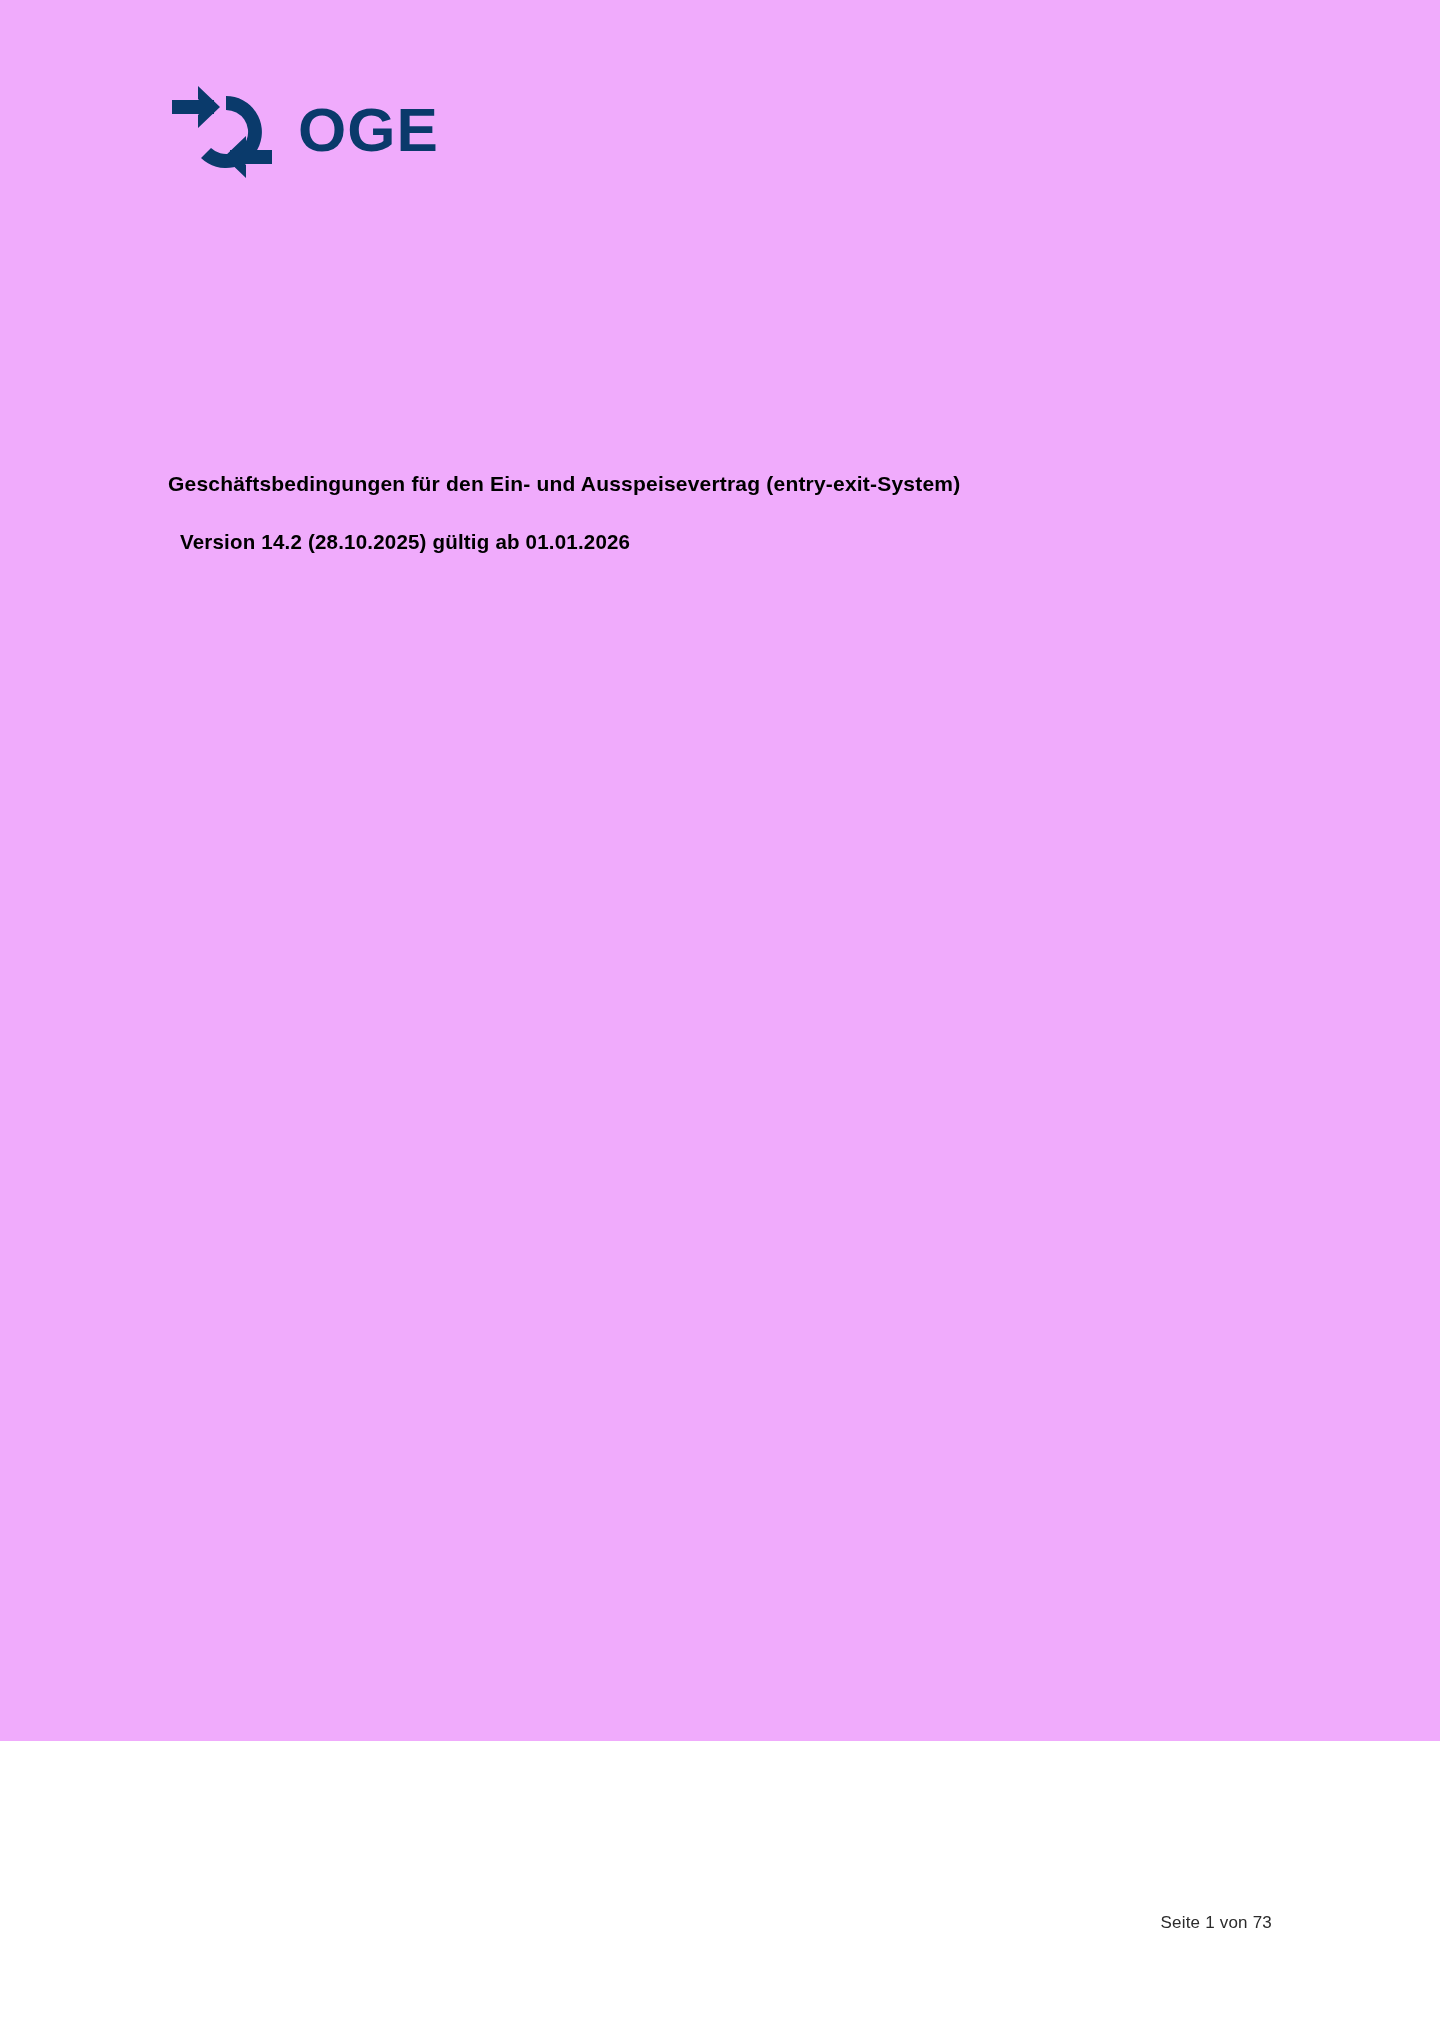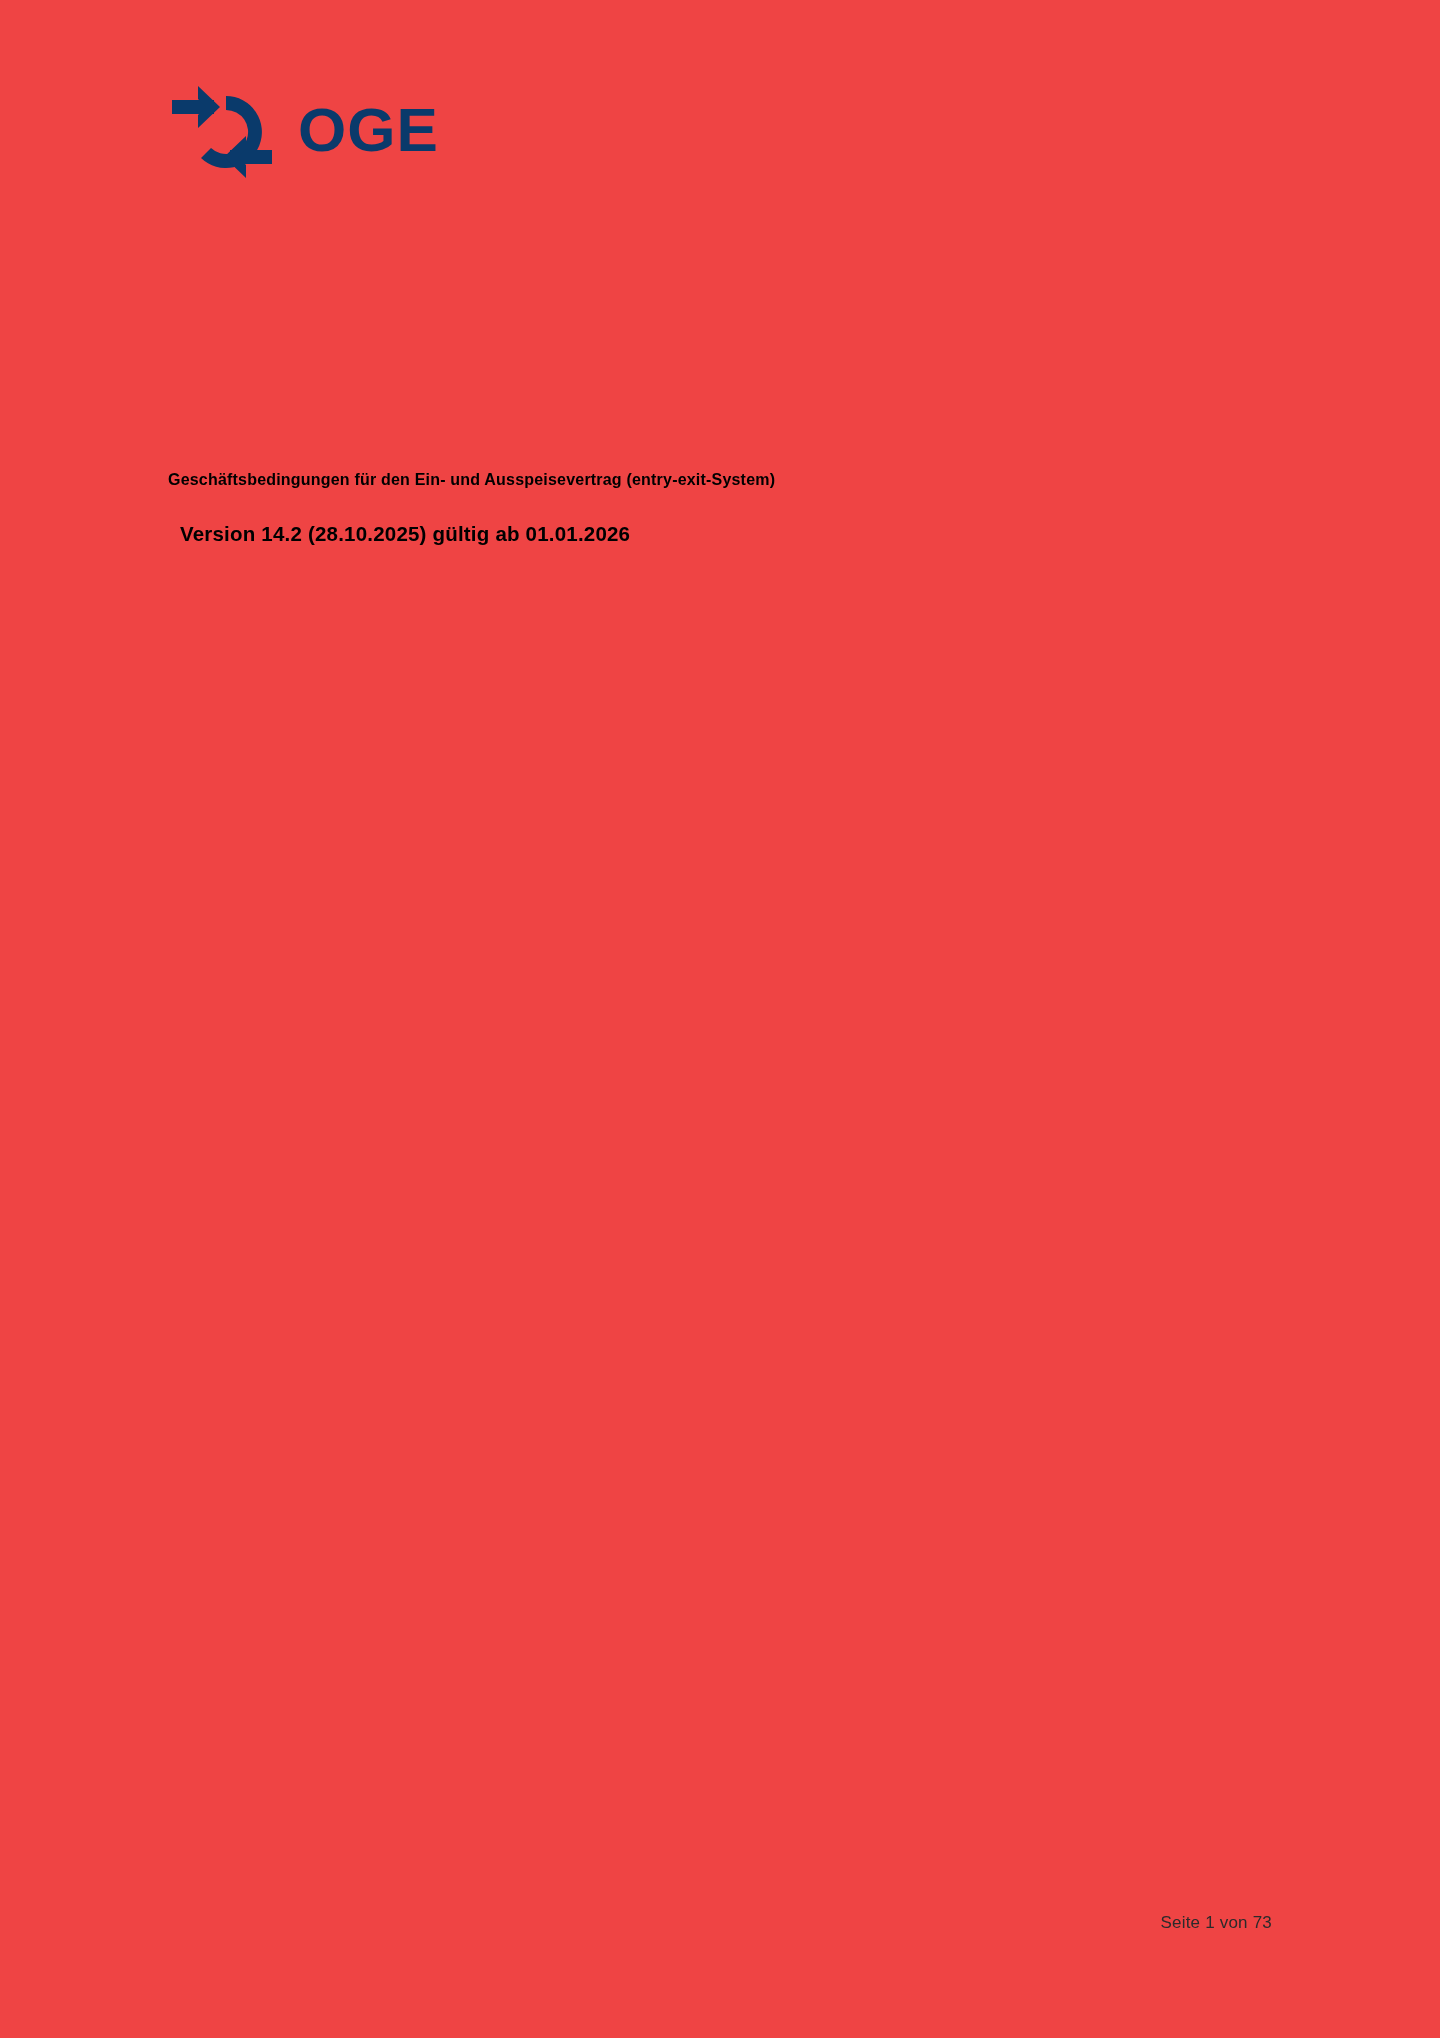--- a/index.html
+++ b/index.html
@@ -15,22 +15,22 @@
     font-family: "Liberation Sans", sans-serif;
     color: #000000;
     overflow: hidden;
   }
 
   .page {
     position: absolute;
     top: 0;
     left: 0;
     width: 1440px;
-    height: 2038px;
-    background: #ef4444;
+    height: 1741px;
+    background: #f0abfc;
   }
 
   
   .logo-block {
     position: absolute;
     left: 168px;
     top: 78px;
     display: flex;
     align-items: center;
     gap: 22px;
@@ -51,21 +51,21 @@
   }
 
   
   .title-block {
     position: absolute;
     left: 168px;
     top: 468px;
     width: 1100px;
   }
   .doc-title {
-    font-size: 16px;
+    font-size: 21px;
     font-weight: bold;
     line-height: 1.55;
     letter-spacing: 0.2px;
     color: #000000;
     margin: 0 0 25px 0;
   }
   .doc-subtitle {
     font-size: 20.5px;
     font-weight: bold;
     line-height: 1.55;

